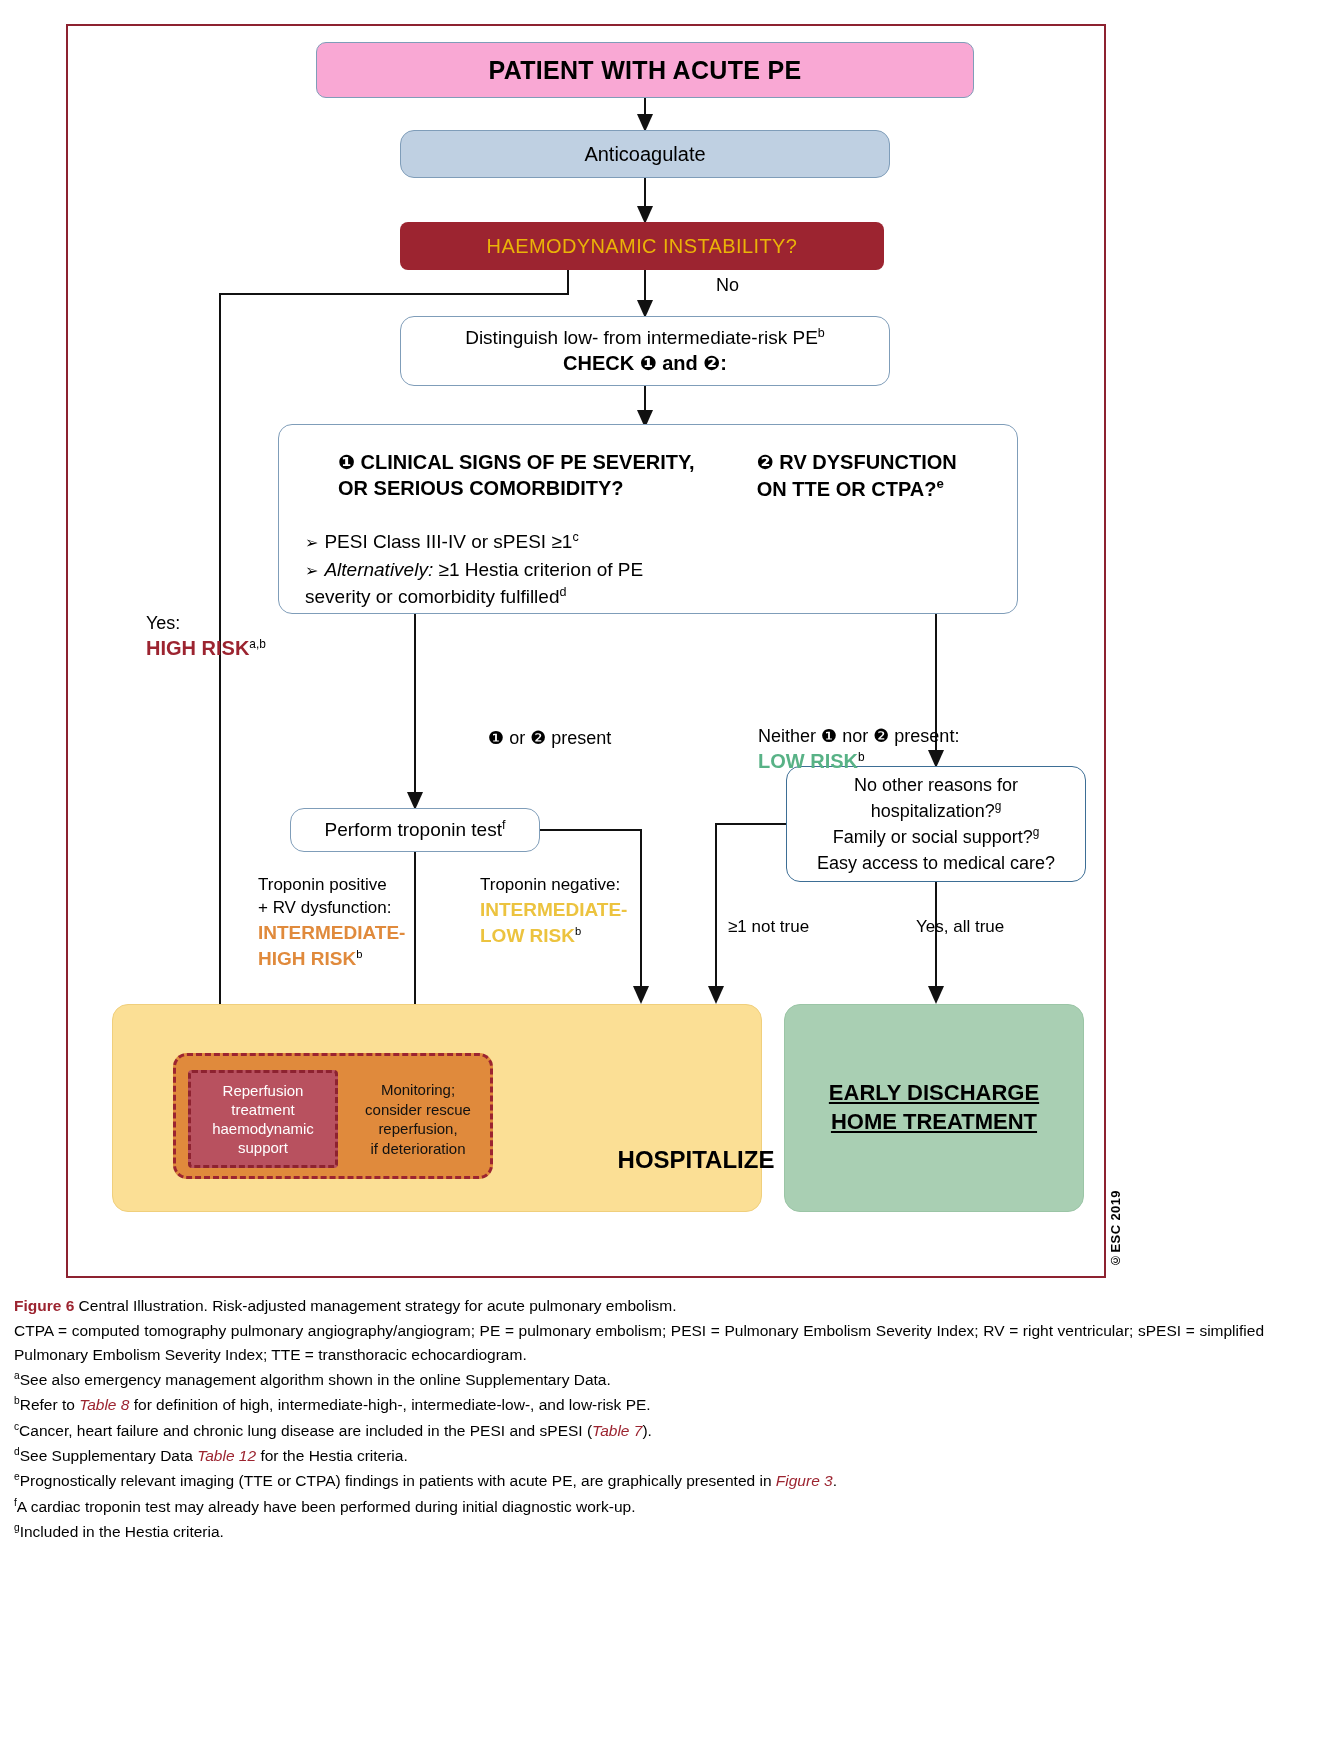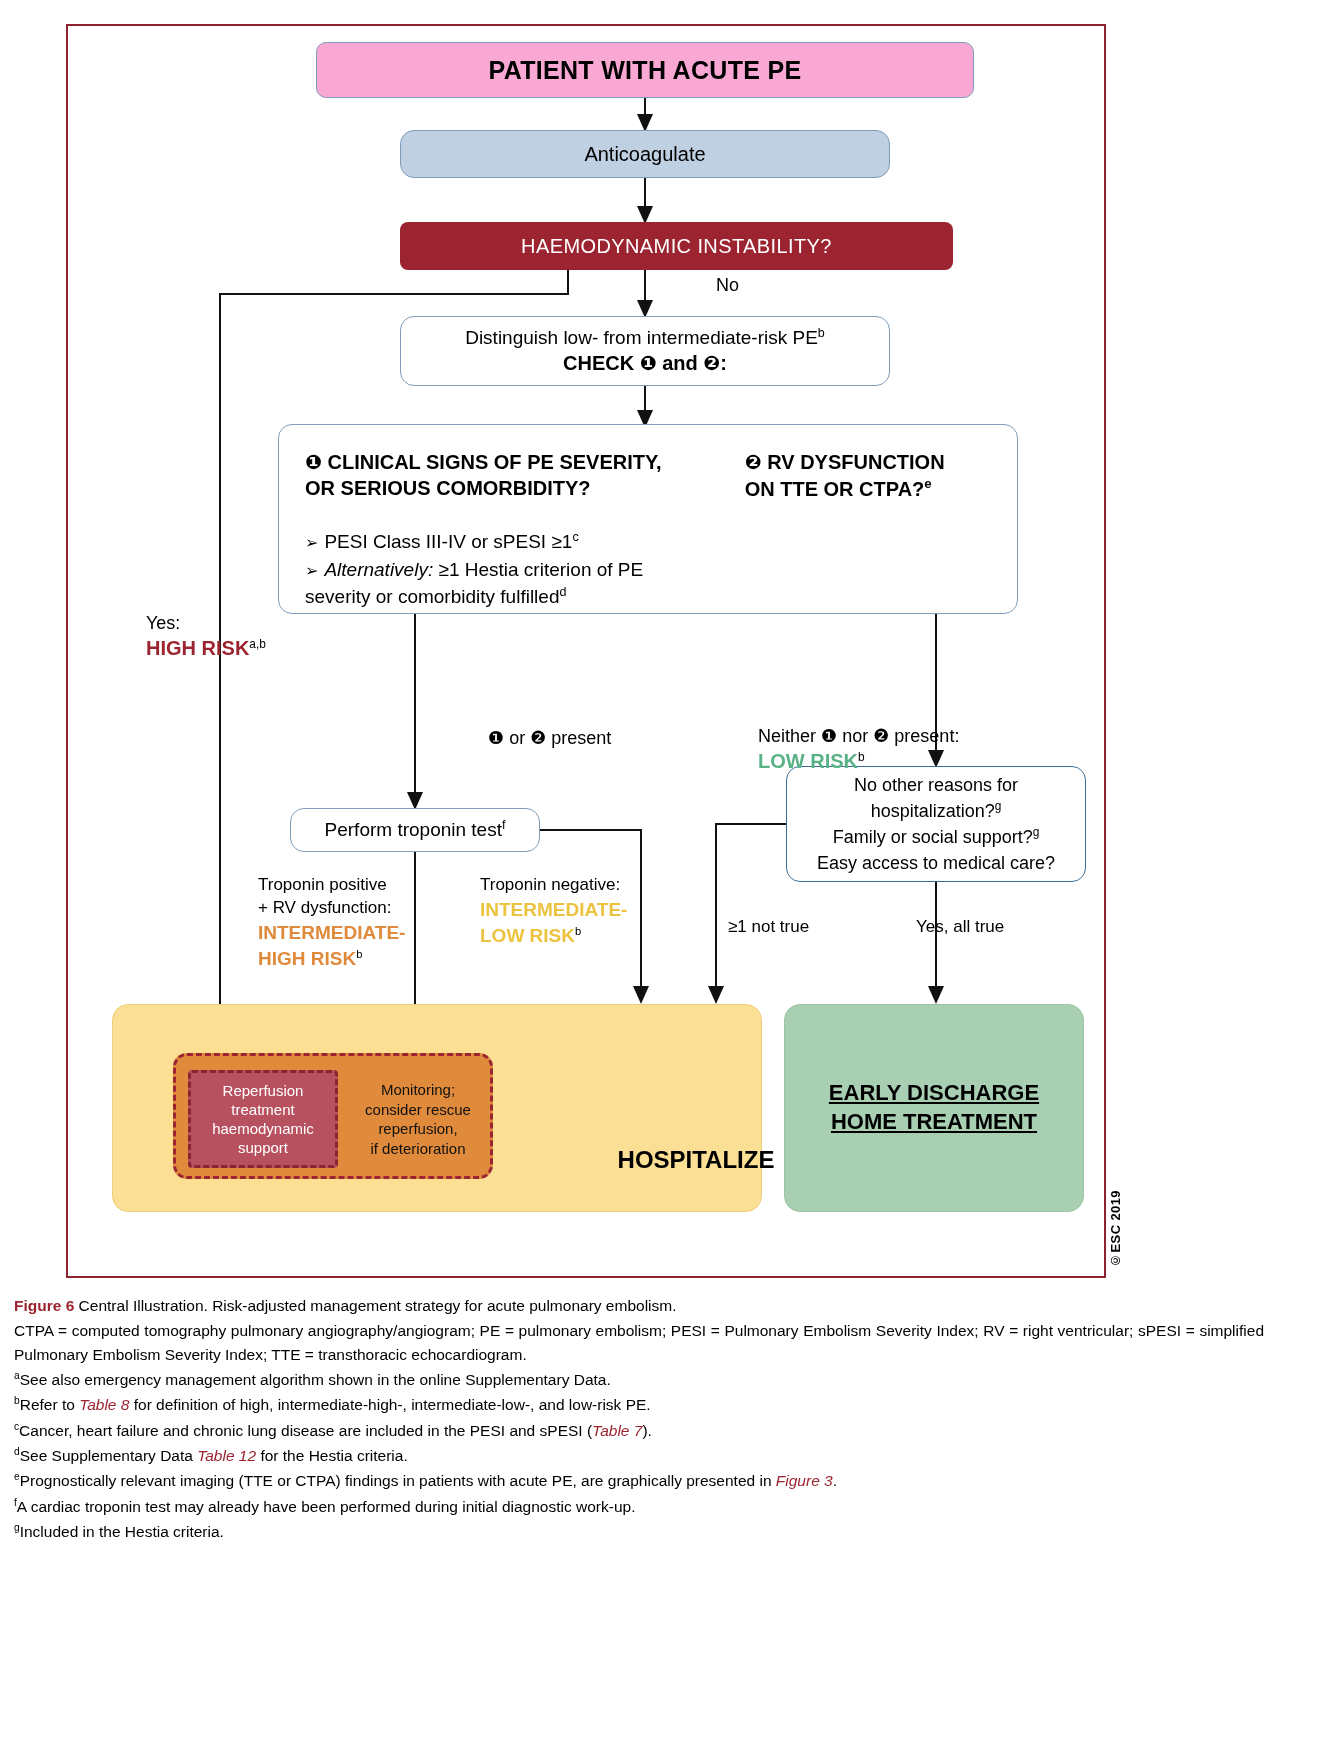--- a/index.html
+++ b/index.html
@@ -27,37 +27,37 @@
     left:248px; top:16px; width:658px; height:56px;
     border:1.5px solid #7f9db9; background:#f9a8d4; border-radius:10px;
     font-size:25px; font-weight:bold; letter-spacing:.3px;
   }
   #node-anticoagulate{
     left:332px; top:104px; width:490px; height:48px;
     border:1.5px solid #7f9db9; background:#bfd0e2; border-radius:14px;
     font-size:20px;
   }
   #node-haemodynamic{
-    left:332px; top:196px; width:553px; height:48px;
+    left:332px; top:196px; width:484px; height:48px;
     background:#9c2430; border-radius:8px;
-    color:#ffffff; font-size:20px; letter-spacing:.4px;
+    color:#eab308; font-size:20px; letter-spacing:.4px;
   }
   #node-distinguish{
     left:332px; top:290px; width:490px; height:70px;
     border:1.5px solid #7f9db9; background:#fff; border-radius:14px;
     font-size:19px; flex-direction:column; line-height:1.35;
   }
   #node-distinguish .l2{ font-weight:bold; font-size:20px; }
 
   #node-check{
     left:210px; top:398px; width:740px; height:190px;
     border:1.5px solid #7f9db9; background:#fff; border-radius:14px;
     display:block; padding:24px 26px;
   }
-  .check-head{ display:flex; justify-content:space-between; gap:16px; }
+  .check-head{ display:flex; justify-content:space-between; gap:16px;margin-left:33px; }
   .check-col-left{ width:430px; font-size:20px; font-weight:bold; line-height:1.3; text-align:left;}
   .check-col-right{ width:250px; font-size:20px; font-weight:bold; line-height:1.3; text-align:left;}
   .bullets{ margin-top:26px; font-size:19px; line-height:1.45; text-align:left; }
   .bullets .b{ display:block; }
   .bullets .arrowglyph{ font-size:16px; margin-right:6px; }
   .ital{ font-style:italic; }
 
   #node-troponin{
     left:222px; top:782px; width:250px; height:44px;
     border:1.5px solid #7f9db9; background:#fff; border-radius:14px;

